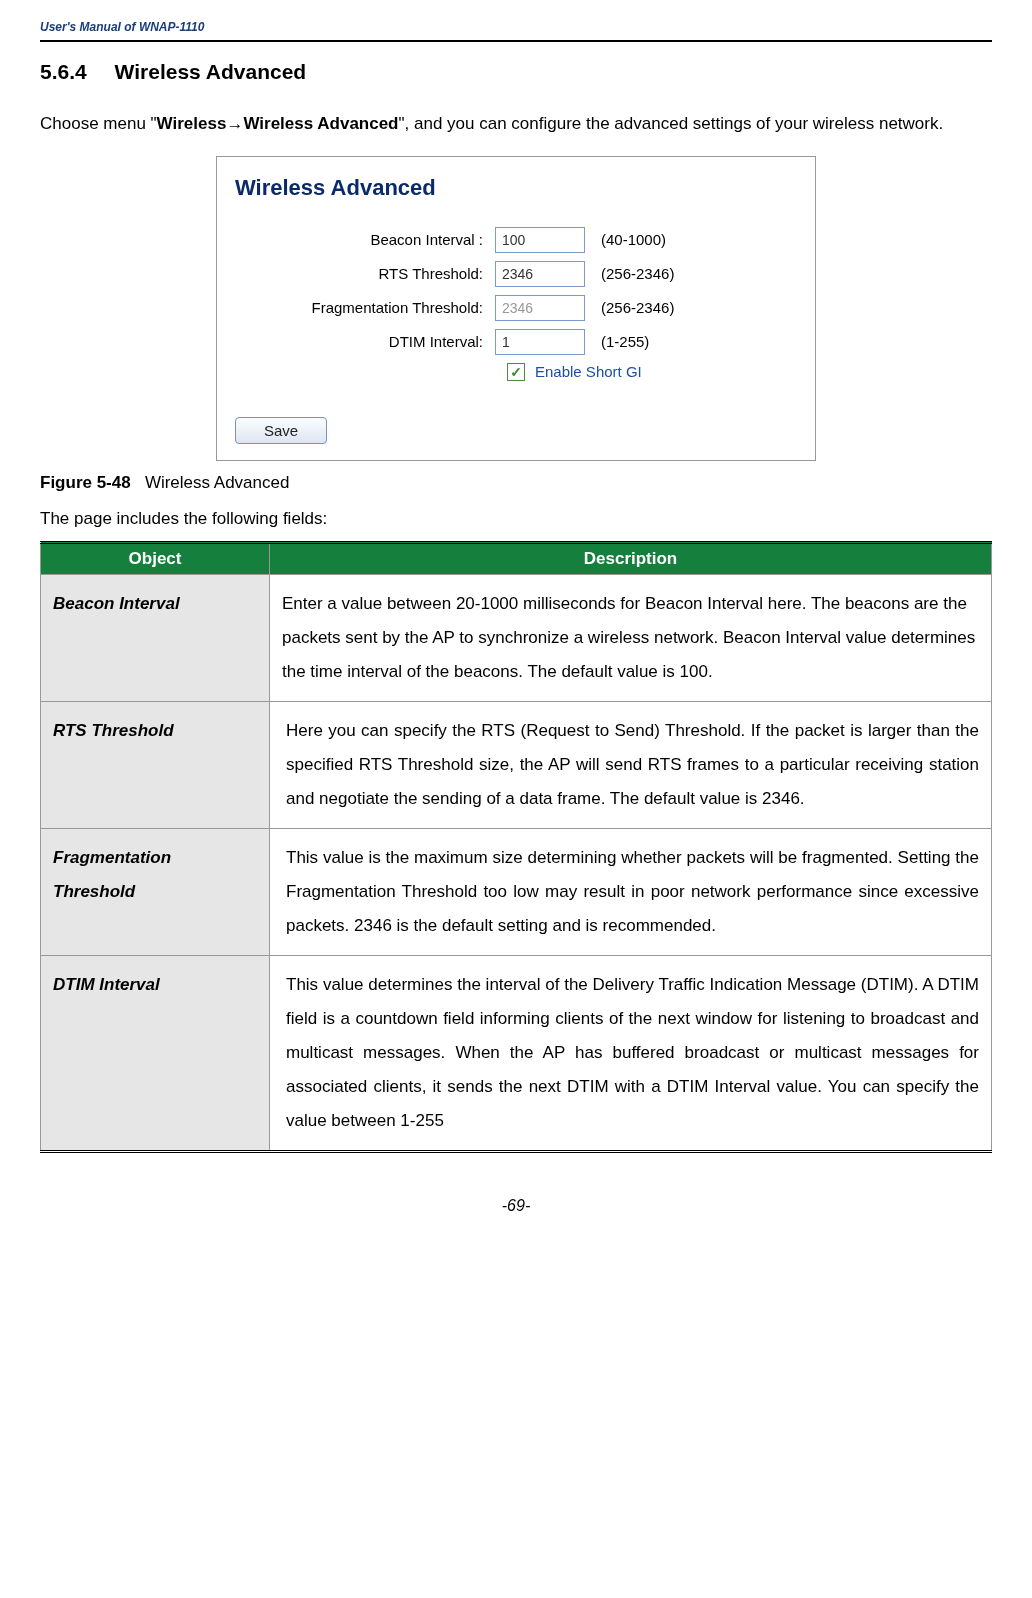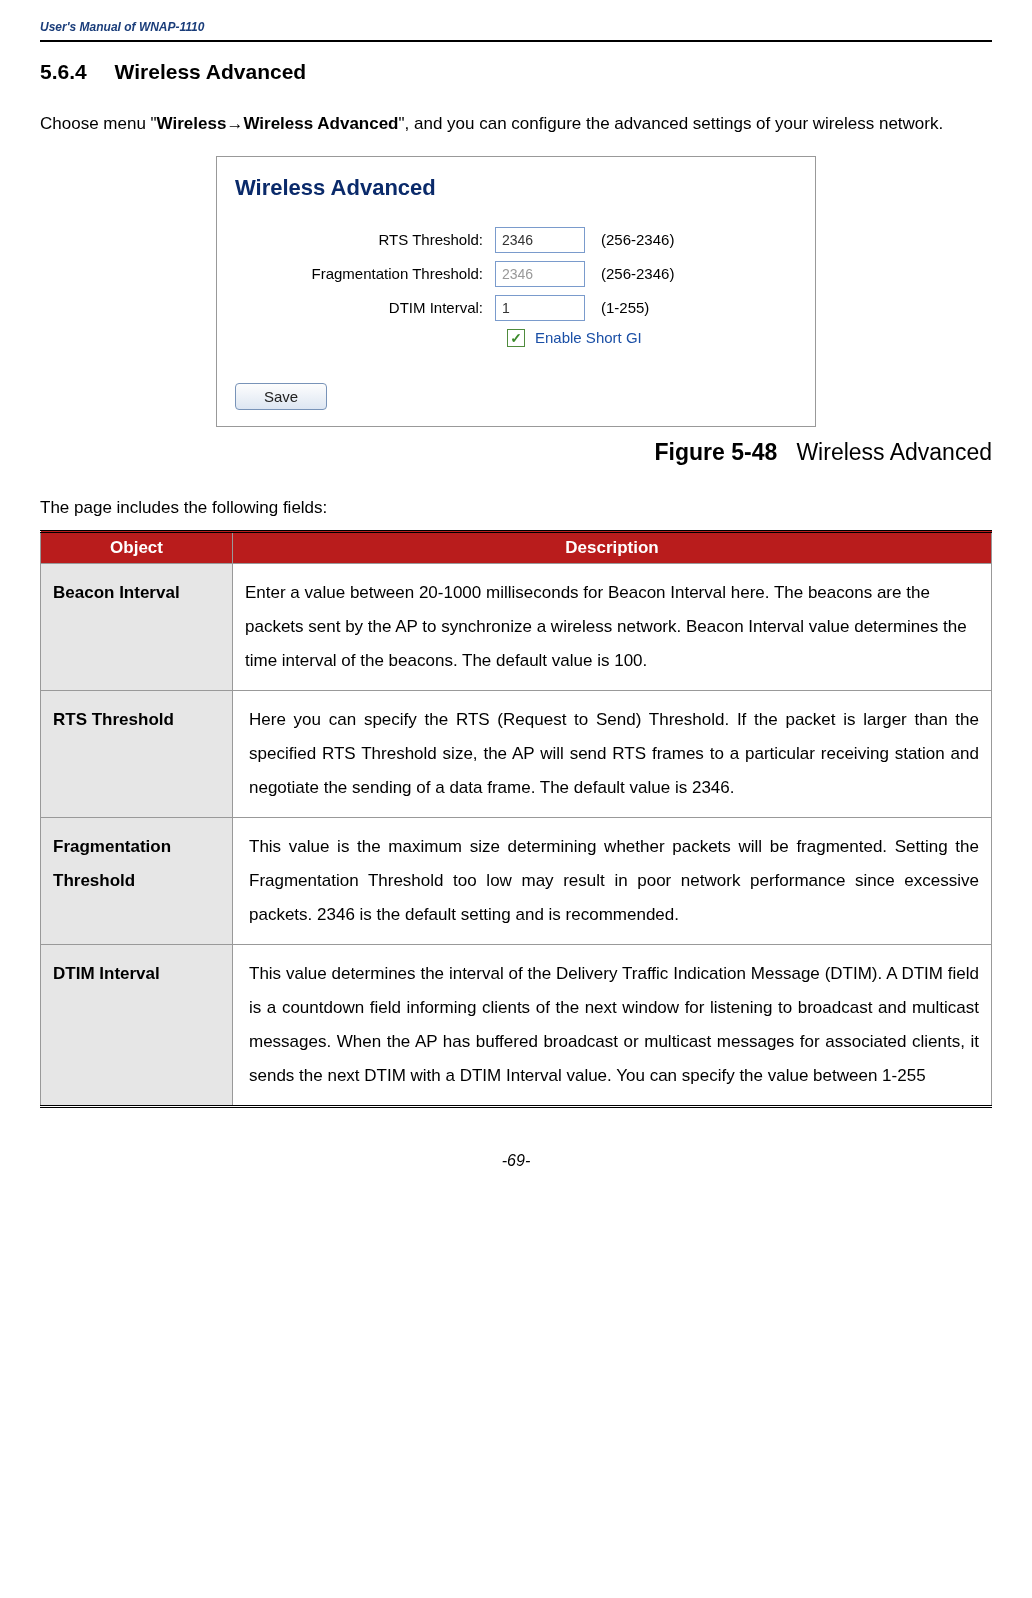--- a/index.html
+++ b/index.html
@@ -117,54 +117,55 @@
       display: inline-block;
       border: 1px solid #7893b8;
       border-radius: 4px;
       background: linear-gradient(#fdfdfd, #dde6f2);
       padding: 4px 28px;
       font-size: 15px;
       color: #222;
       font-family: Verdana, Arial, sans-serif;
     }
     .fig-caption {
-      text-align: right;
-      font-size: 23px;
-      margin-bottom: 32px;
+      text-align: left;
+      font-size: 17px;
+      margin-bottom: 16px;
     }
     .fields-intro {
       font-size: 17px;
       margin-bottom: 12px;
     }
     table.fields {
       width: 100%;
       border-collapse: collapse;
       border-top: 3px double #000;
       border-bottom: 3px double #000;
     }
     table.fields th {
-      background: #b91c1c;
+      background: #15803d;
       color: #fff;
       font-weight: bold;
       text-align: center;
       padding: 5px 10px;
       font-size: 17px;
       border: 1px solid #999;
     }
     table.fields td {
       border: 1px solid #999;
       padding: 12px 12px;
       vertical-align: top;
       font-size: 17px;
       line-height: 2.0;
     }
     table.fields td.obj-cell {
       background: #e6e6e6;
       font-weight: bold;
-      width: 192px;
+      width: 229px;
+      font-style: italic;
     }
     table.fields td.justify {
       text-align: justify;
       padding-left: 16px;
     }
     .page-num {
       text-align: center;
       font-size: 16px;
       margin-top: 44px;
       font-style: italic;
@@ -180,20 +181,25 @@
   <span>Wireless Advanced</span>
 </div>
 
 <p class="intro-para">
   <span>Choose menu "</span><b>Wireless</b><span>→</span><b>Wireless Advanced</b><span>", and you can configure the advanced settings of your wireless network.</span>
 </p>
 
 <div class="screenshot">
   <div class="screenshot-title">Wireless Advanced</div>
 
+  <div class="form-row">
+    <div class="form-label">Beacon Interval :</div>
+    <input class="form-input" value="100" style="">
+    <div class="form-range">(40-1000)</div>
+  </div>
 
   <div class="form-row">
     <div class="form-label">RTS Threshold:</div>
     <input class="form-input" value="2346" style="">
     <div class="form-range">(256-2346)</div>
   </div>
 
   <div class="form-row">
     <div class="form-label">Fragmentation Threshold:</div>
     <input class="form-input disabled" value="2346" style="">

